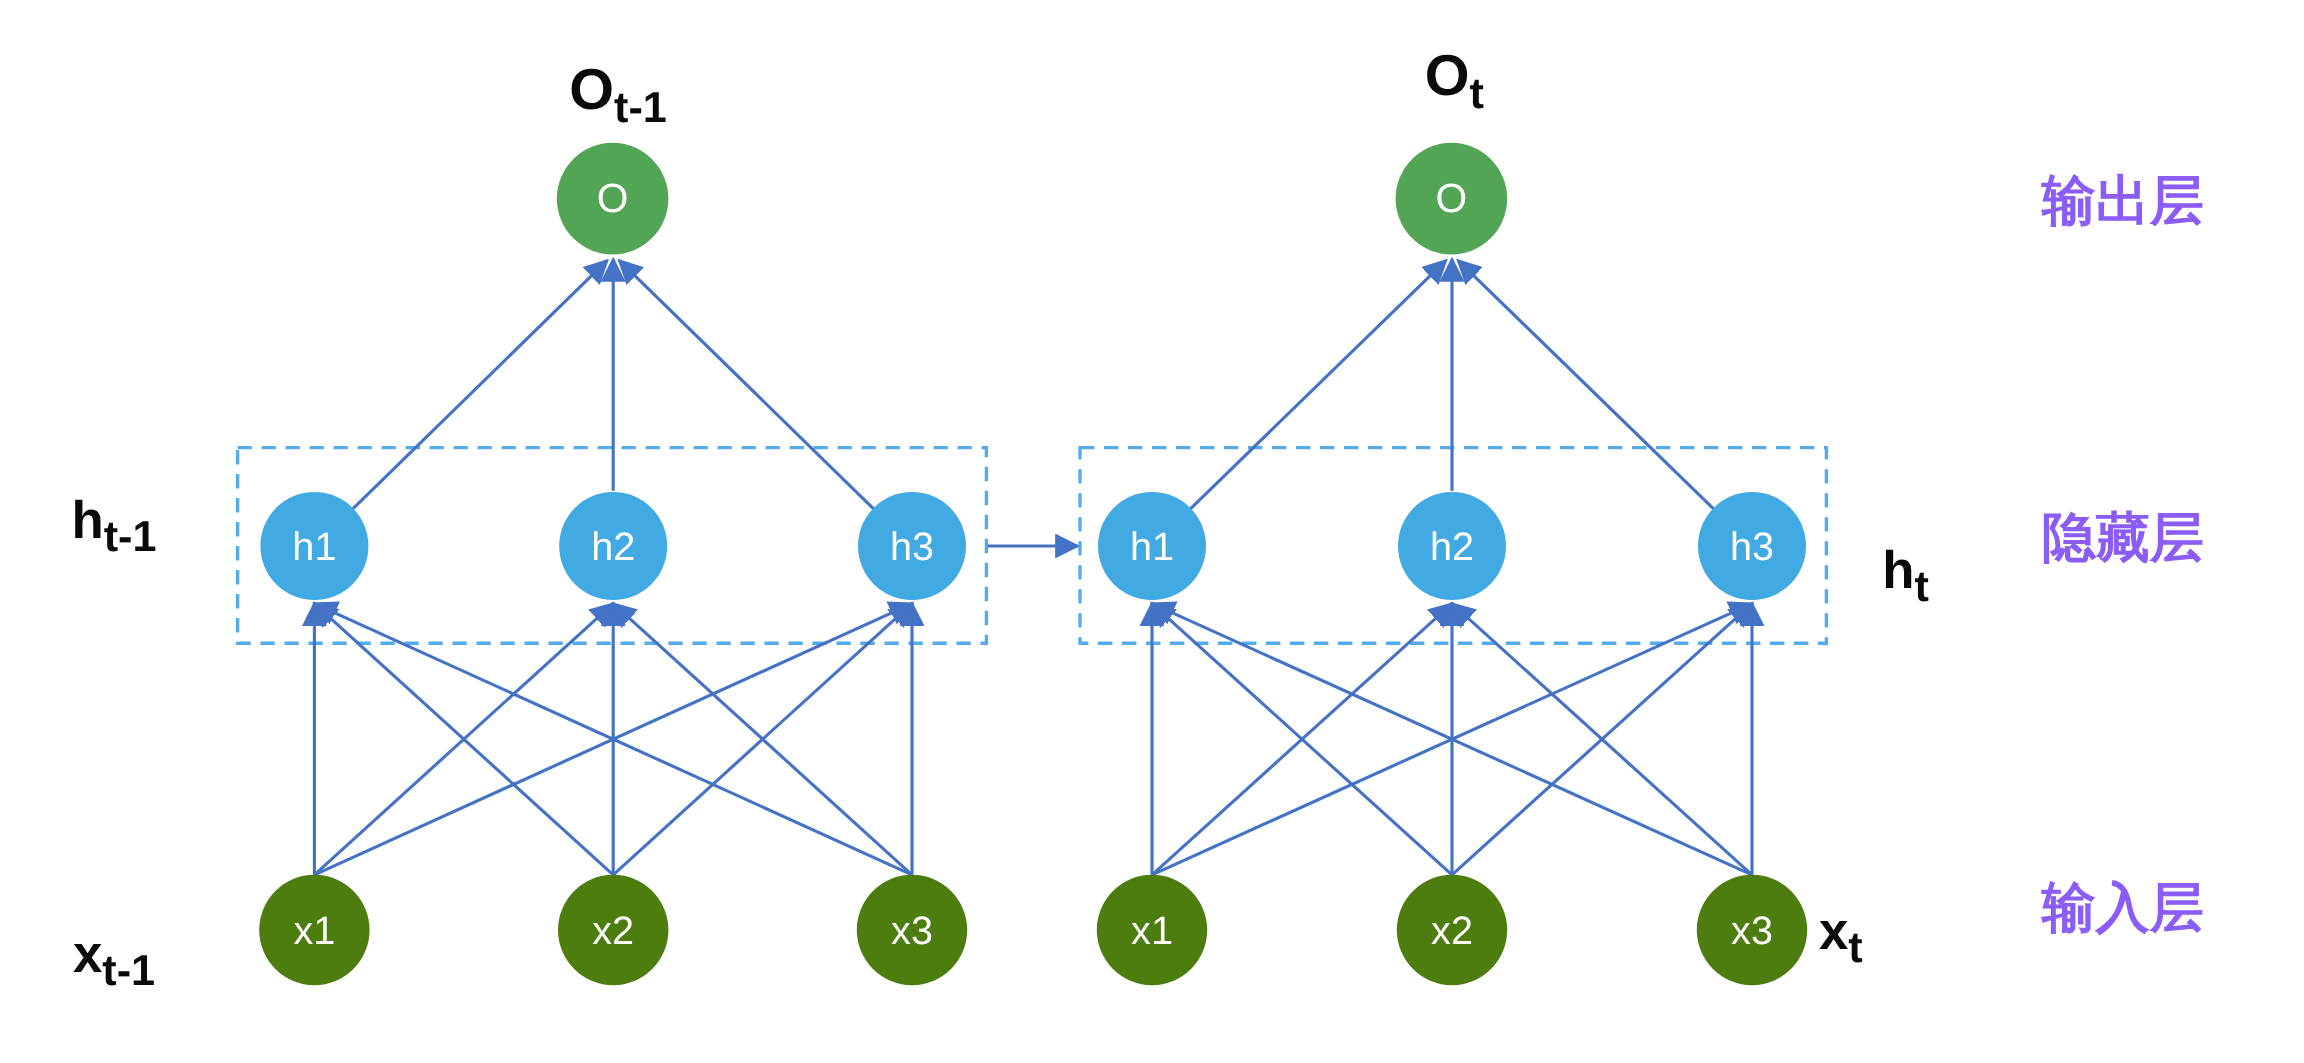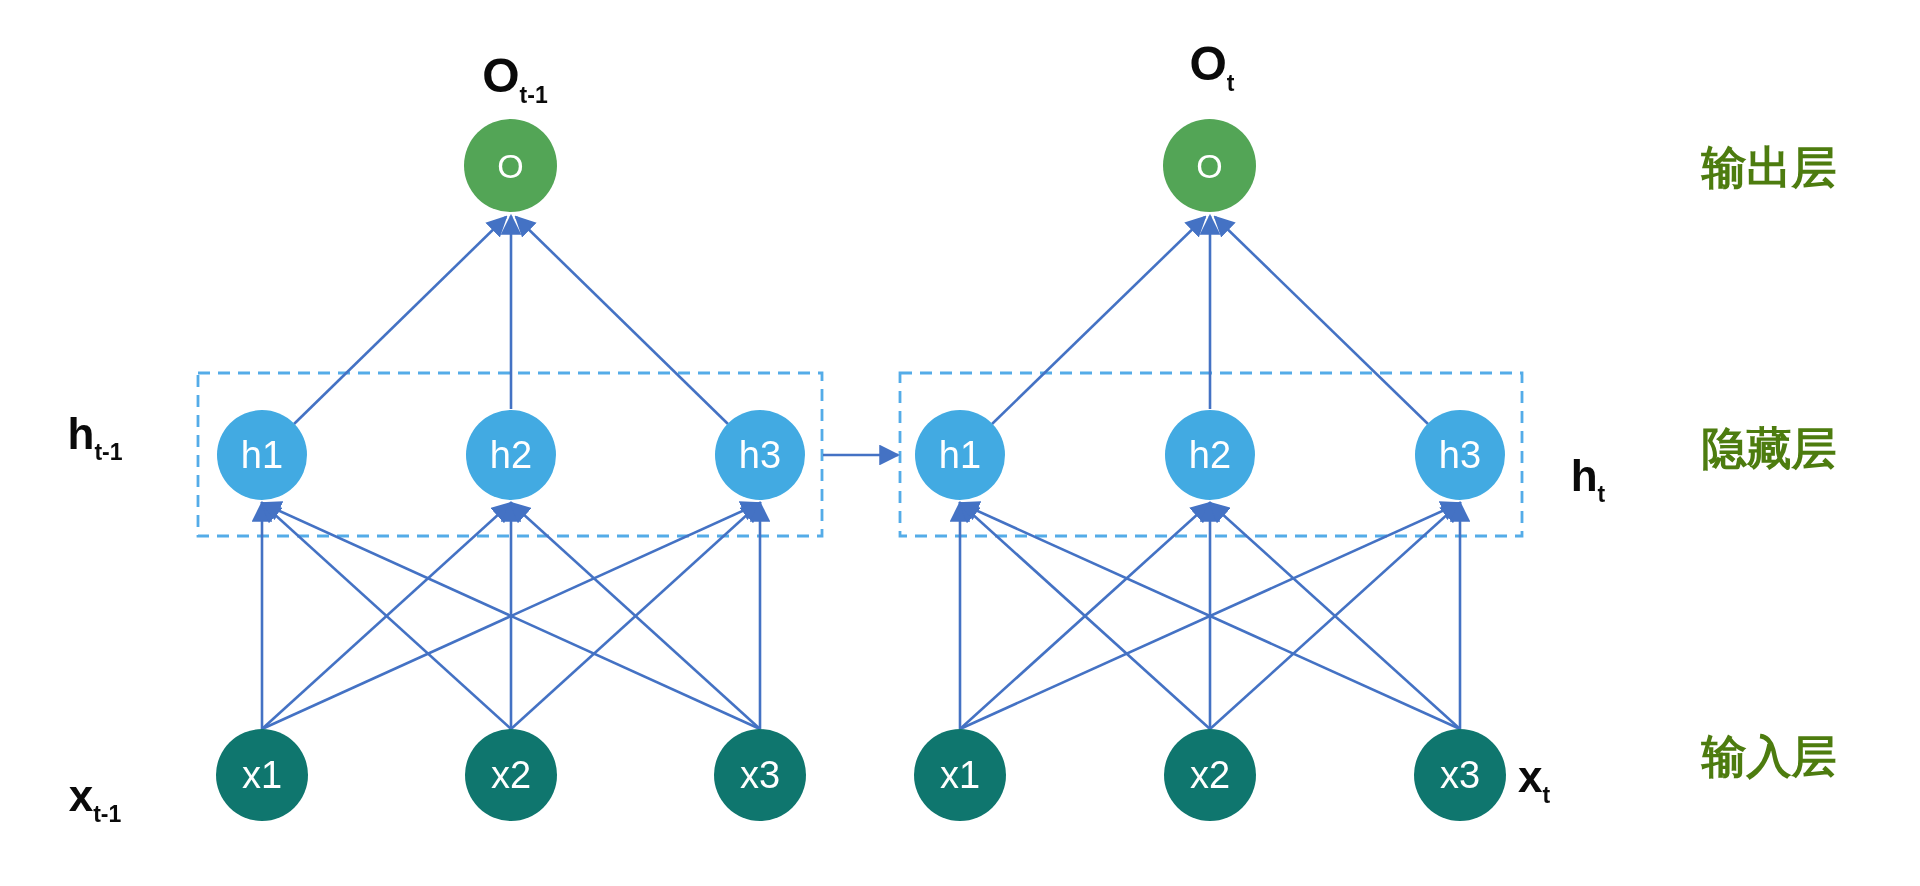--- a/index.html
+++ b/index.html
@@ -19,43 +19,43 @@
     stroke-width: 2.8;
     stroke-dasharray: 12 8;
   }
   .node {
     position: absolute;
     border-radius: 50%;
     display: flex;
     align-items: center;
     justify-content: center;
     color: #ffffff;
-    font-size: 38px;
+    font-size: 33px;
     line-height: 1;
   }
   .node.hidden { width: 90px; height: 90px; background: #42AAE2; }
-  .node.input  { width: 92px; height: 92px; background: #0f766e; }
+  .node.input  { width: 92px; height: 92px; background: #4d7c0f; }
   .node.output { width: 93px; height: 93px; background: #53A556; font-size: 34px; }
   .time-label {
     position: absolute;
     transform: translate(-50%, -50%);
     font-weight: bold;
     color: #0a0a0a;
     white-space: nowrap;
     line-height: 1;
   }
   .time-label .base { font-size: 44px; }
   .time-label.big .base { font-size: 48px; }
-  .time-label .sub { font-size: 23px; position: relative; top: 11px; }
+  .time-label .sub { font-size: 36px; position: relative; top: 11px; }
   .layer-label {
     position: absolute;
     transform: translate(-50%, -50%);
     font-size: 45px;
     font-weight: bold;
-    color: #4d7c0f;
+    color: #8b5cf6;
     white-space: nowrap;
     line-height: 1;
   }
 </style>
 </head>
 <body>
 
 <div class="canvas">
 
   <svg class="wires" width="1920" height="886" viewBox="0 0 1920 886">

